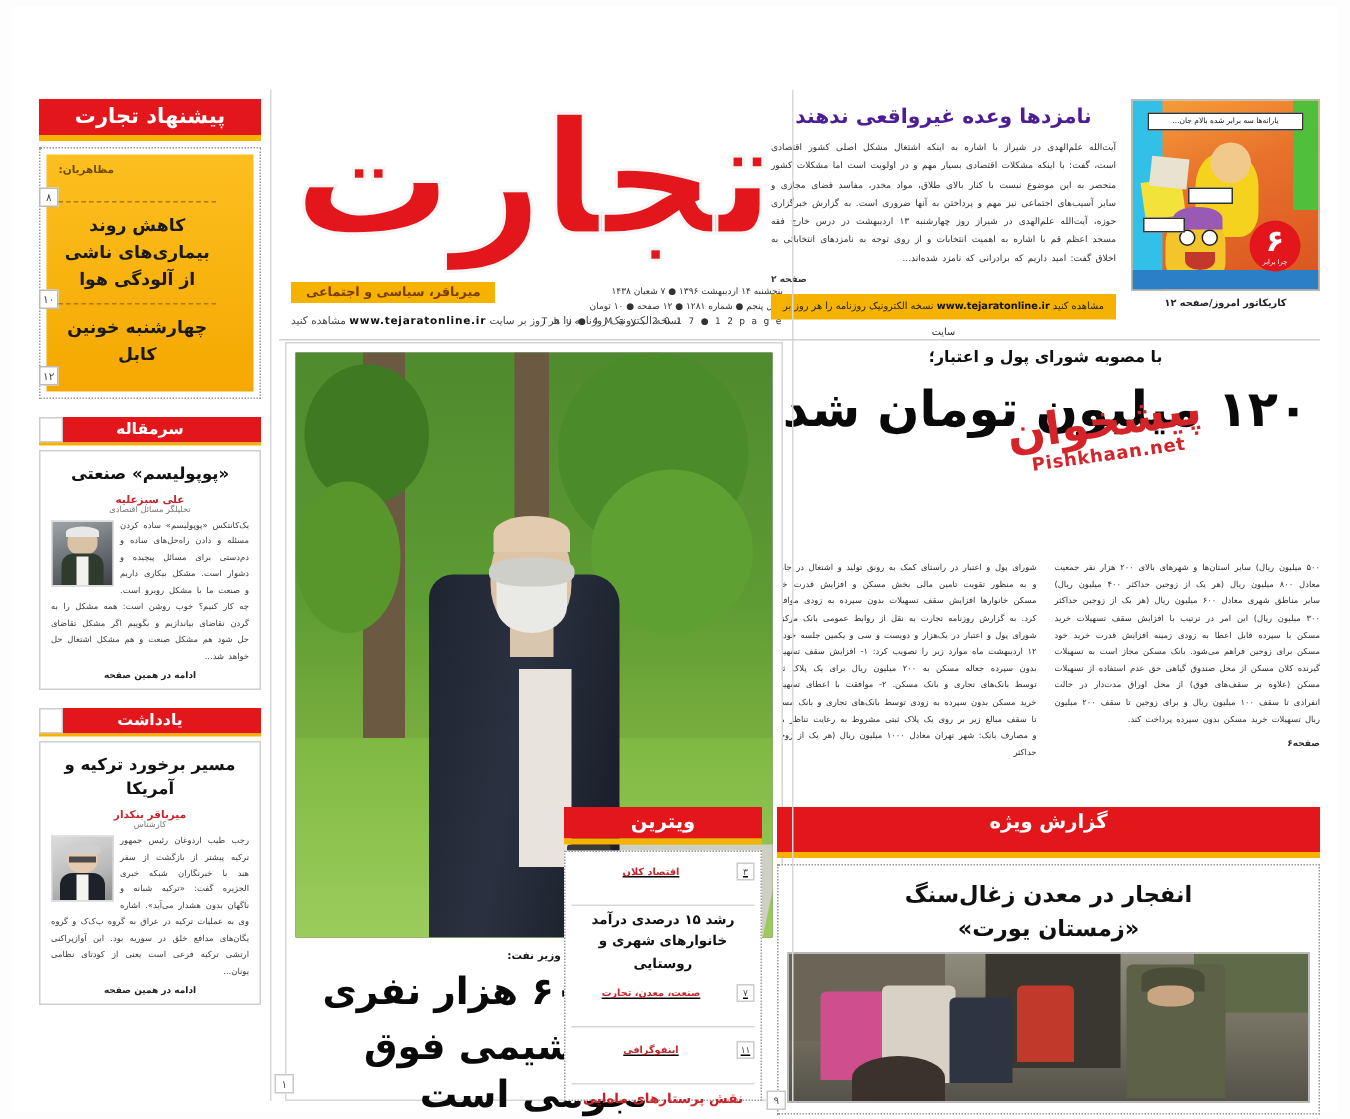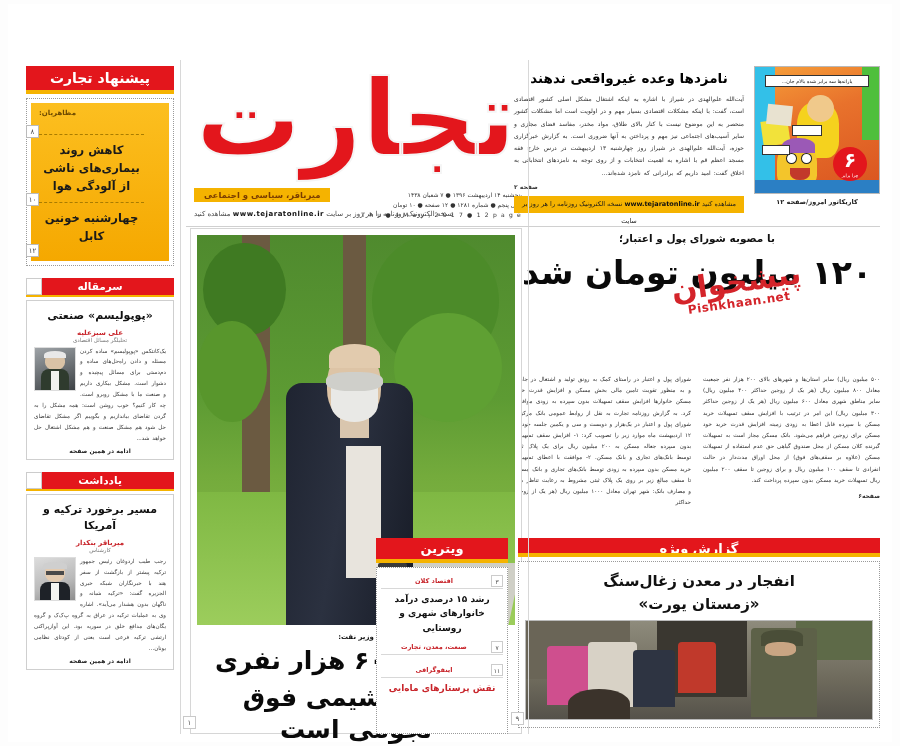--- a/index.html
+++ b/index.html
@@ -231,21 +231,21 @@
   
   .top-right {
     position: absolute;
     right: 148px;
     top: 66px;
     width: 230px;
   }
   .tr-head {
     font-size: 13.5px;
     font-weight: bold;
-    color: #000000;
+    color: #4c1d95;
     text-align: center;
     margin-bottom: 7px;
   }
   .tr-body {
     font-size: 6px;
     line-height: 2.05;
     text-align: justify;
     color: #2f2f2f;
     word-spacing: 1px;
   }
@@ -469,42 +469,42 @@
     border: 1px dotted #9a9a9a;
     margin-top: 8px;
     padding: 5px 4px;
     background: #fff;
     height: calc(100% - 29px);
   }
   .vt-item { padding: 2px 0 4px 0; position: relative; }
   .vt-cat {
     display: flex; align-items: center; gap: 4px;
     border-bottom: 1px solid #d8d8d8;
-    padding-bottom: 1px; margin-bottom: 3px;
+    padding-bottom: 16px; margin-bottom: 3px; text-decoration: underline;
   }
   .vt-cat-name { flex: 1; font-size: 6.5px; color: #c8242a; font-weight: bold; text-align: center; }
   .vt-cat-pg {
     width: 12px; height: 12px; border: 1px solid #ccc;
     font-size: 6px; text-align: center; line-height: 11px; color: #444; background:#fff;
   }
   .vt-title {
     font-size: 9px; font-weight: bold; text-align: center;
     line-height: 1.6; color: #111;
   }
   .vt-title.red { color: #c8242a; }
 
   
   .gozaresh {
     position: absolute;
     right: 12px;
     top: 534px;
     bottom: 8px;
     width: 362px;
   }
-  .gz-head { height: 15px; line-height: 21px; font-size: 13px; }
+  .gz-head { height: 30px; line-height: 21px; font-size: 13px; }
   .gz-body {
     border: 1px dotted #9a9a9a;
     margin-top: 8px;
     padding: 6px;
     background: #fff;
     height: calc(100% - 29px);
     position: relative;
   }
   .gz-kicker { font-size: 6.5px; font-weight: bold; text-align: center; color: #111; }
   .gz-head2 {

